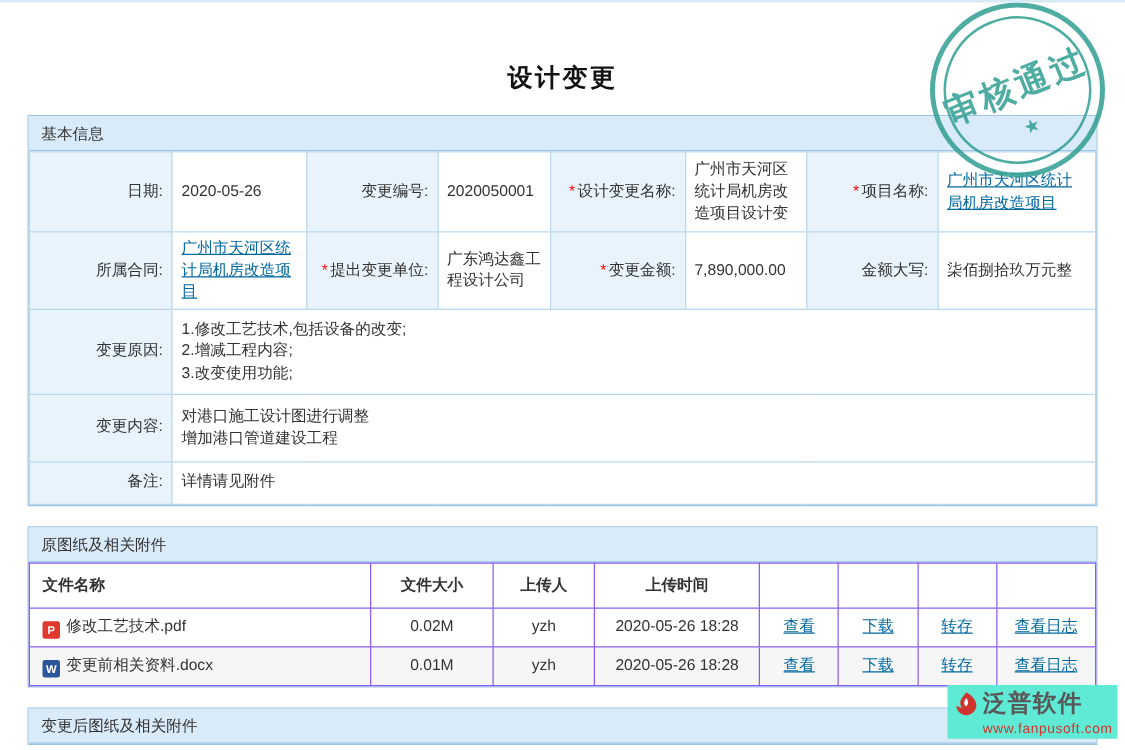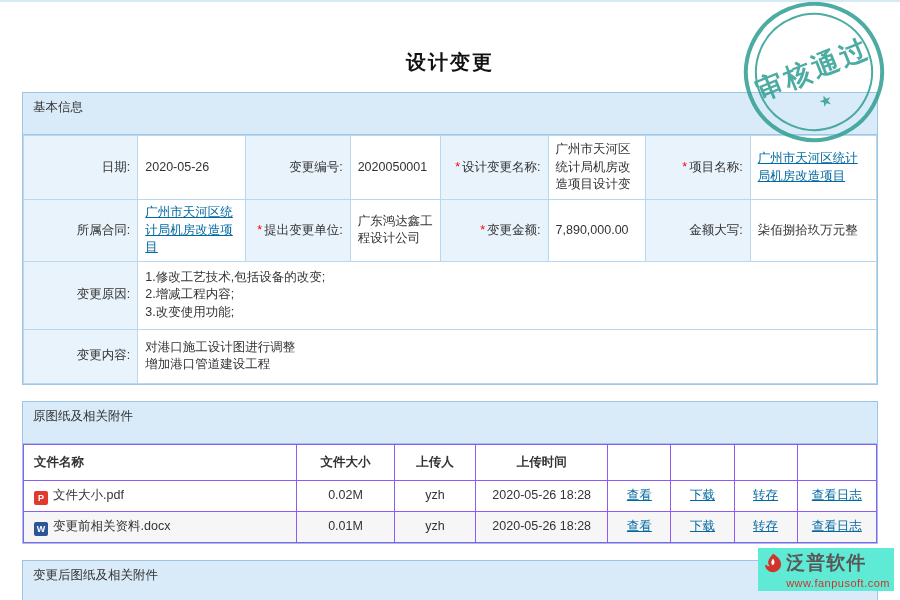--- a/index.html
+++ b/index.html
@@ -24,21 +24,21 @@
   }
   .panel {
     margin: 0 22px 16px 22px;
     border: 1px solid #9ec5e4;
     background: #fff;
   }
   .panel-header {
     background: #d9eaf8;
     border-bottom: 1px solid #9ec5e4;
     padding: 6px 10px;
-    height: 42px;
+    height: 28px;
     color: #333;
   }
   
   table.form-table { width: 100%; border-collapse: collapse; table-layout: fixed; }
   .form-table td {
     border: 1px solid #b9d7ee;
     padding: 4px 7px;
     vertical-align: middle;
     line-height: 1.4;
     word-break: break-all;
@@ -146,20 +146,24 @@
         <td class="lbl"><span>变更原因:</span></td>
         <td colspan="7" class="pre">1.修改工艺技术,包括设备的改变;
 2.增减工程内容;
 3.改变使用功能;</td>
       </tr>
       <tr style="height:54px">
         <td class="lbl"><span>变更内容:</span></td>
         <td colspan="7" class="pre">对港口施工设计图进行调整
 增加港口管道建设工程</td>
       </tr>
+      <tr style="height:34px">
+        <td class="lbl"><span>备注:</span></td>
+        <td colspan="7">详情请见附件</td>
+      </tr>
     </tbody>
   </table>
 </div>
 
 <div class="panel">
   <div class="panel-header">原图纸及相关附件</div>
   <table class="att-table">
     <colgroup>
       <col style="width:32%">
         <col style="width:11.5%">
@@ -177,21 +181,21 @@
         <th>上传人</th>
         <th>上传时间</th>
         <th></th>
         <th></th>
         <th></th>
         <th></th>
       </tr>
     </thead>
     <tbody>
       <tr style="height:31px">
-        <td class="name-col"><span class="file-ic ic-pdf">P</span><span>文件大小.pdf</span></td>
+        <td class="name-col"><span class="file-ic ic-pdf">P</span><span>修改工艺技术.pdf</span></td>
         <td>0.02M</td>
         <td>yzh</td>
         <td>2020-05-26 18:28</td>
         <td><a class="lnk">查看</a></td>
         <td><a class="lnk">下载</a></td>
         <td><a class="lnk">转存</a></td>
         <td><a class="lnk">查看日志</a></td>
       </tr>
       <tr style="height:31px" class="alt">
         <td class="name-col"><span class="file-ic ic-word">W</span><span>变更前相关资料.docx</span></td>

